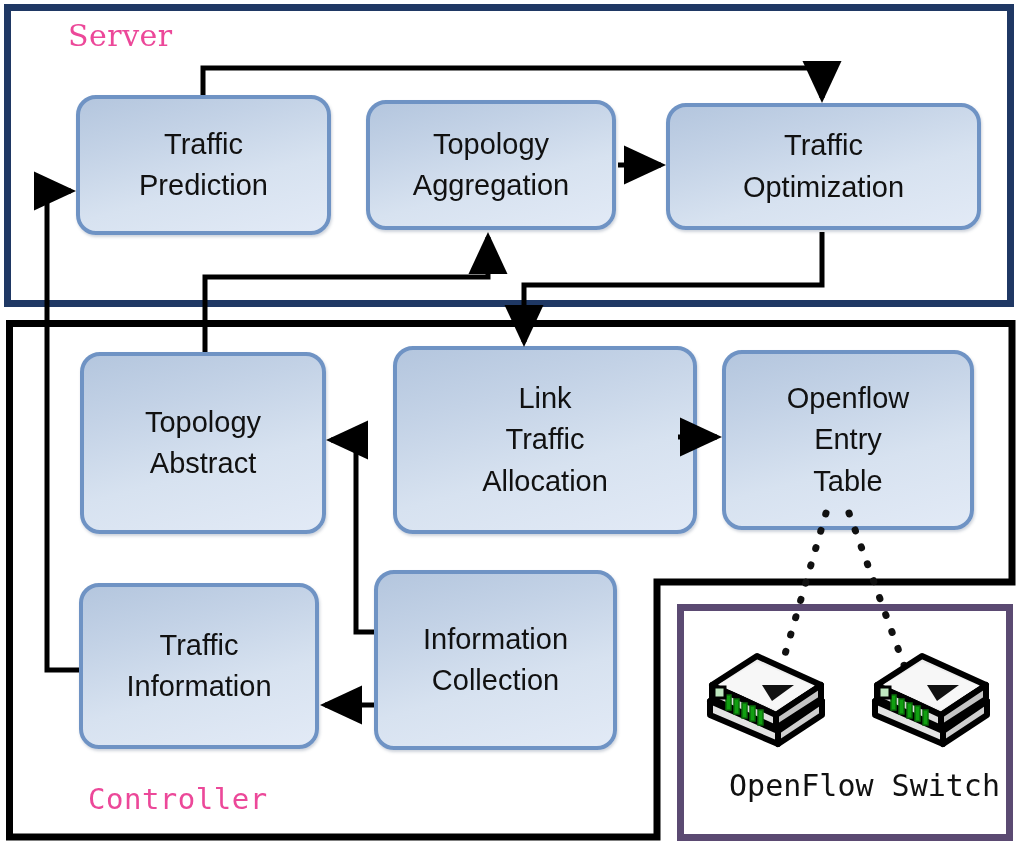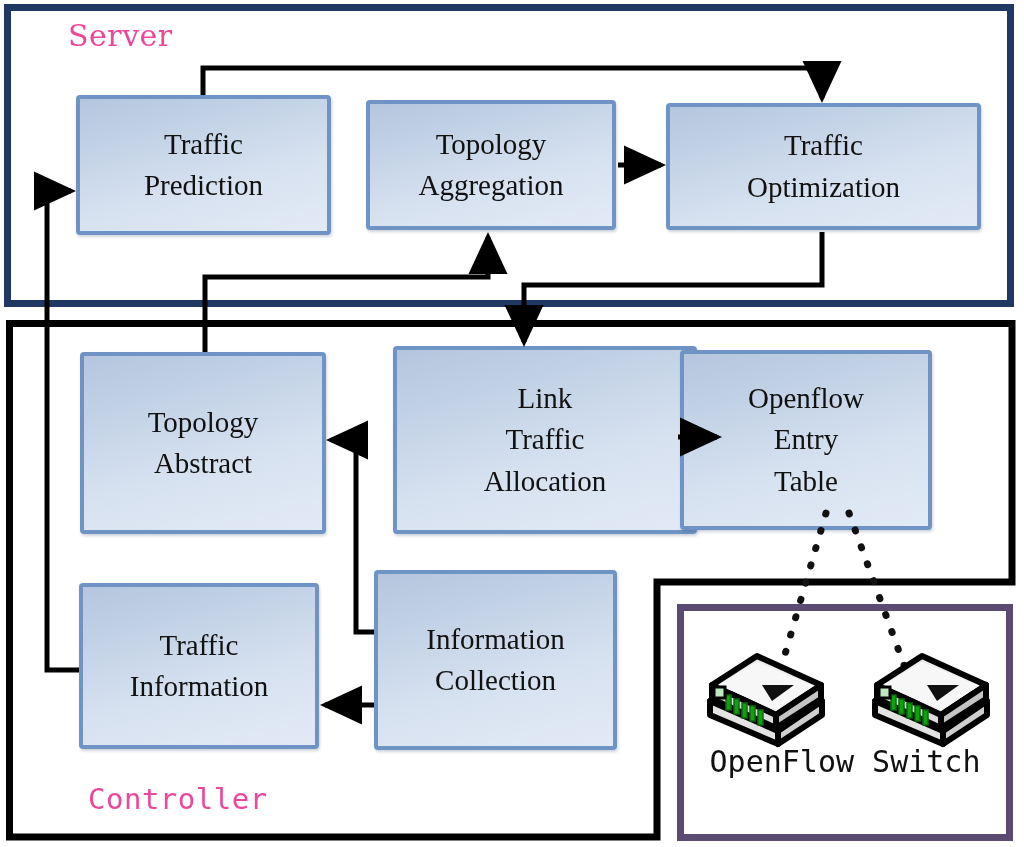--- a/index.html
+++ b/index.html
@@ -61,28 +61,28 @@
     font-size: 29px;
   }
   #label-server { left: 68px; top: 18px; }
   #label-controller { left: 88px; top: 782px; text-align: right; }
 
   
   .node {
     position: absolute;
     box-sizing: border-box;
     border: 4px solid #6f93c4;
-    border-radius: 4px;
+    border-radius: 20px;
     background: linear-gradient(165deg, #b4c6de 0%, #c3d2e6 28%, #d7e2f0 62%, #e2eaf6 100%);
     display: flex;
     align-items: center;
     justify-content: center;
     text-align: center;
     color: #111111;
-    font-family: Liberation Serif, serif;
+    font-family: Liberation Sans, sans-serif;
     font-size: 29px;
     line-height: 1.42;
     box-shadow: 1px 2px 3px rgba(60,80,110,0.25);
     white-space: pre-line;
     padding: 2px 6px;
   }
 
   
   #wires {
     position: absolute;
@@ -91,23 +91,23 @@
     width: 1024px;
     height: 847px;
     pointer-events: none;
   }
 
   
   .switch-icon { position: absolute; }
   .switch-caption {
     position: absolute;
     left: 690px;
-    top: 744px;
+    top: 768px;
     width: 310px;
-    text-align: center;
+    text-align: right;
     font-family: "DejaVu Sans Mono", monospace;
     font-size: 30px;
     color: #111111;
     white-space: nowrap;
   }
 </style>
 </head>
 <body>
 
 <div id="canvas">
@@ -133,21 +133,21 @@
   <div class="node" style="left:666px; top:103px; width:315px; height:127px;">Traffic
 Optimization</div>
 
   <div class="node" style="left:80px; top:352px; width:246px; height:182px;">Topology
 Abstract</div>
 
   <div class="node" style="left:393px; top:346px; width:304px; height:188px;">Link
 Traffic
 Allocation</div>
 
-  <div class="node" style="left:680px; top:350px; width:252px; height:180px;">Openflow
+  <div class="node" style="left:722px; top:350px; width:252px; height:180px;">Openflow
 Entry
 Table</div>
 
   <div class="node" style="left:79px; top:583px; width:240px; height:166px;">Traffic
 Information</div>
 
   <div class="node" style="left:374px; top:570px; width:243px; height:180px;">Information
 Collection</div>
 
   <svg id="wires" viewBox="0 0 1024 847">

